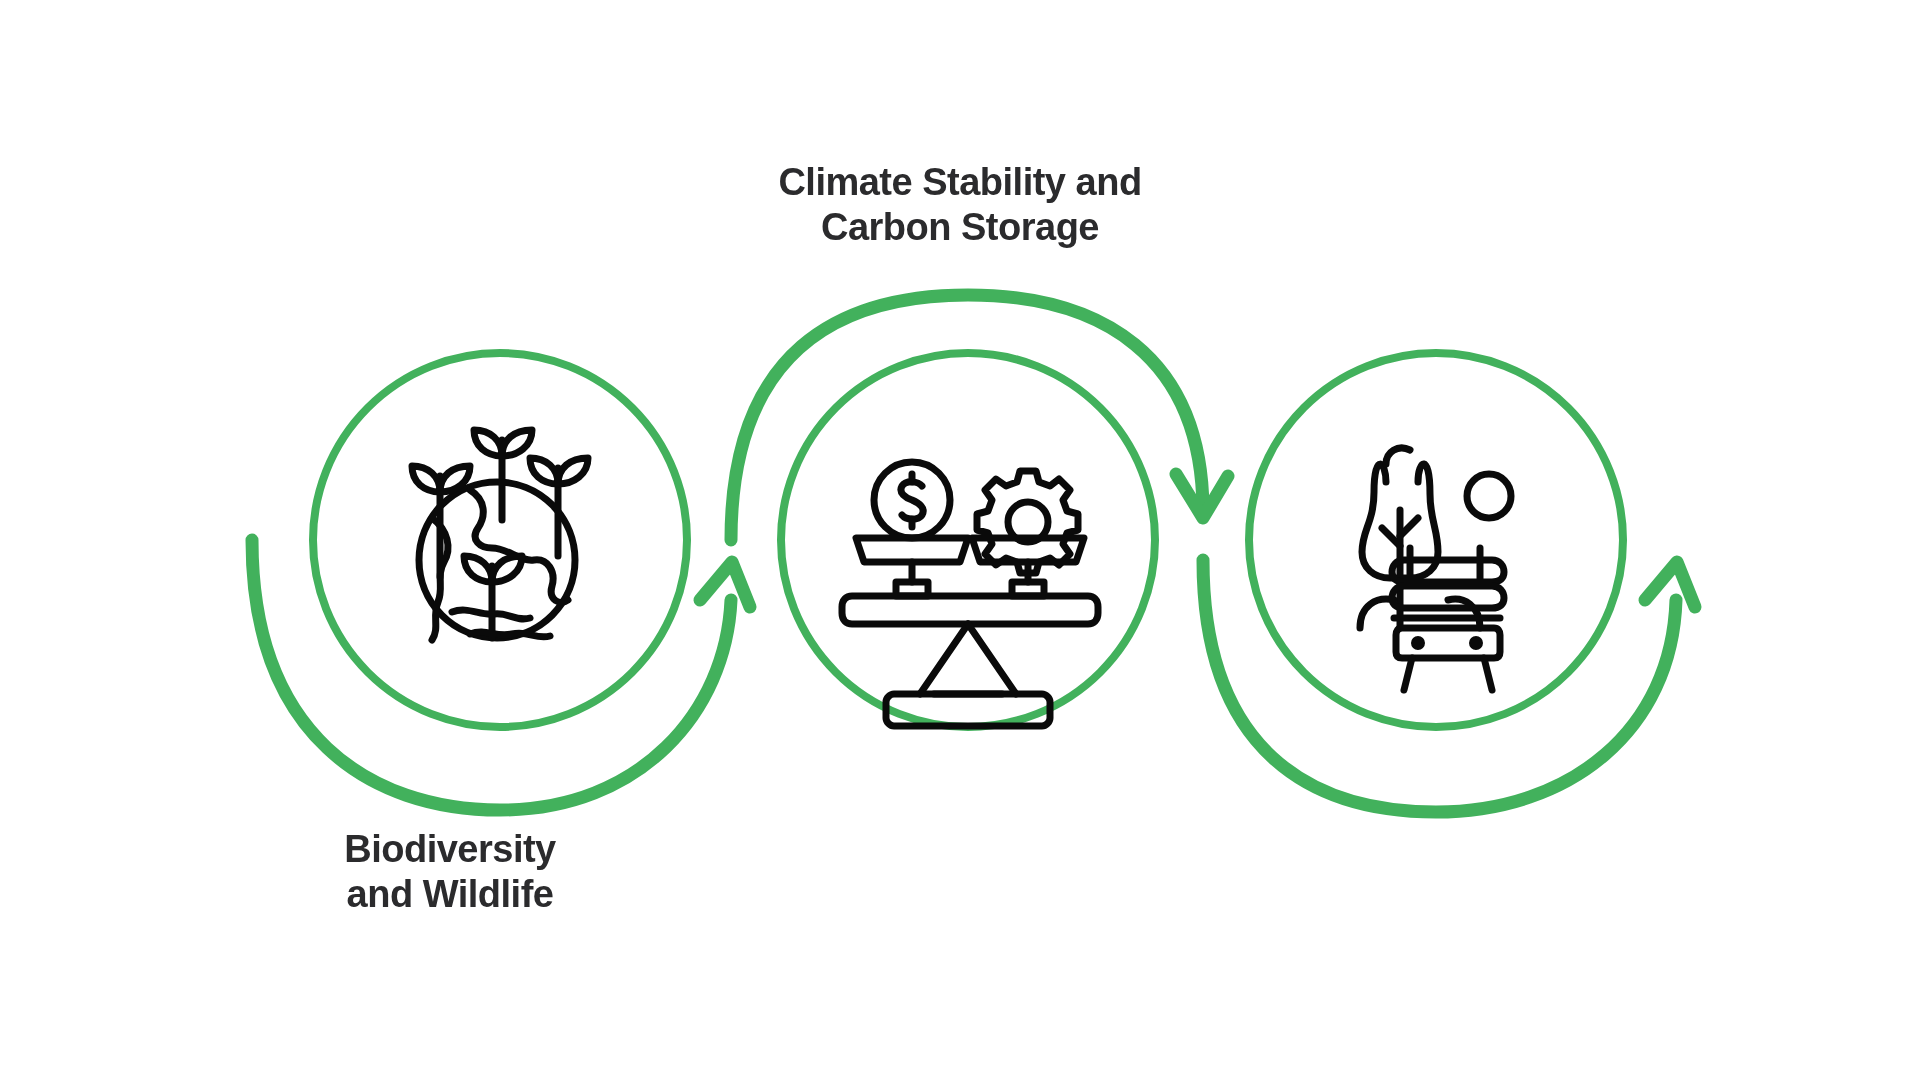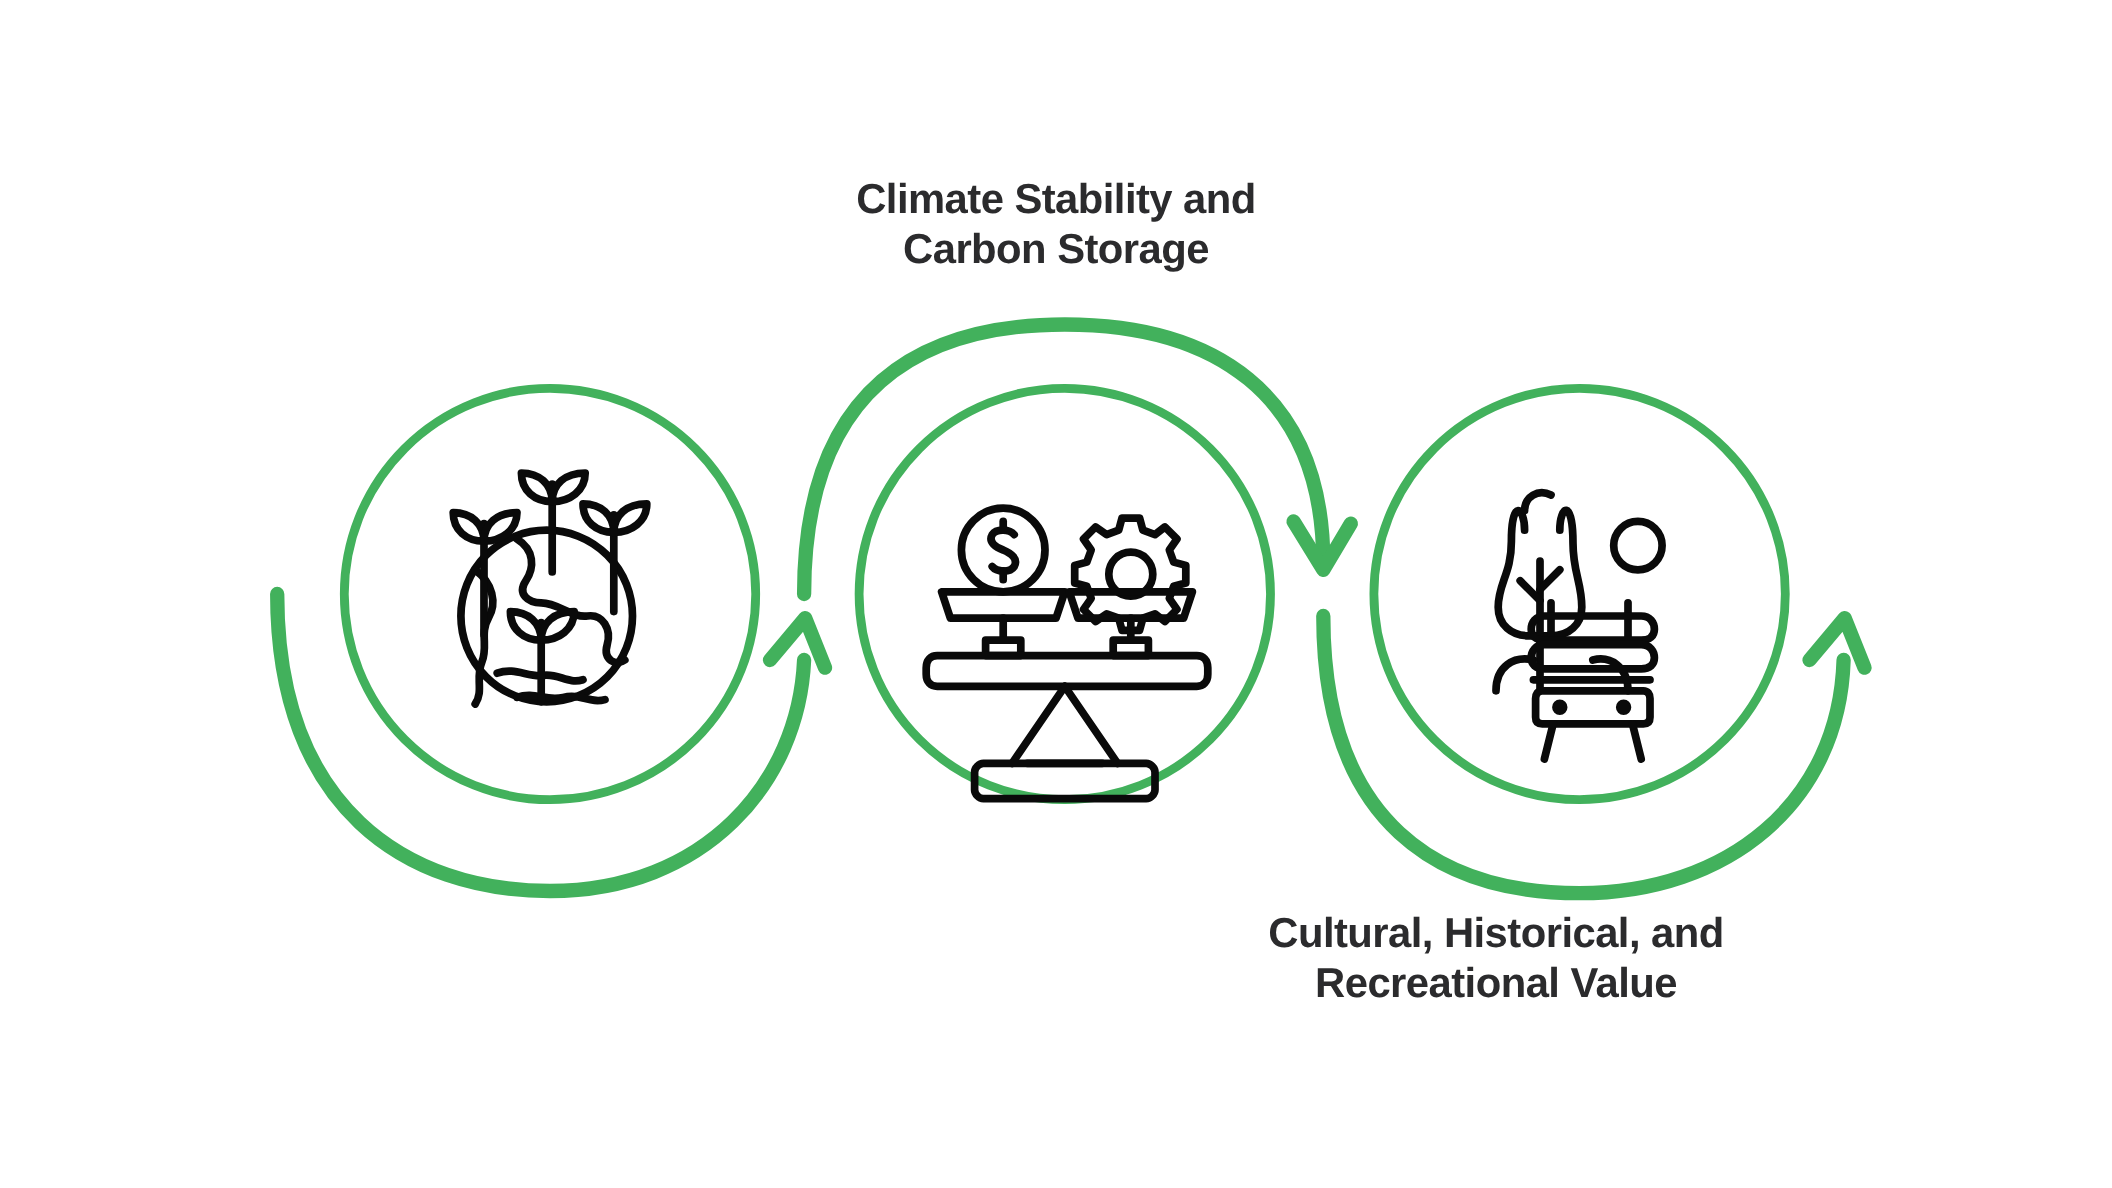--- a/index.html
+++ b/index.html
@@ -207,17 +207,17 @@
 
         <path d="M 1412 658 L 1404 690"></path>
         <path d="M 1484 658 L 1492 690"></path>
       </g>
     </g>
   </svg>
 
   <div class="label" id="title-climate">Climate Stability and
 Carbon Storage</div>
 
-
-  <div class="label" id="label-cultural">Cultural, Historical, and
-Recreational Value</div>
+  <div class="label" id="label-biodiversity">Biodiversity
+and Wildlife</div>
+
 
 </div>
 
 </body></html>

